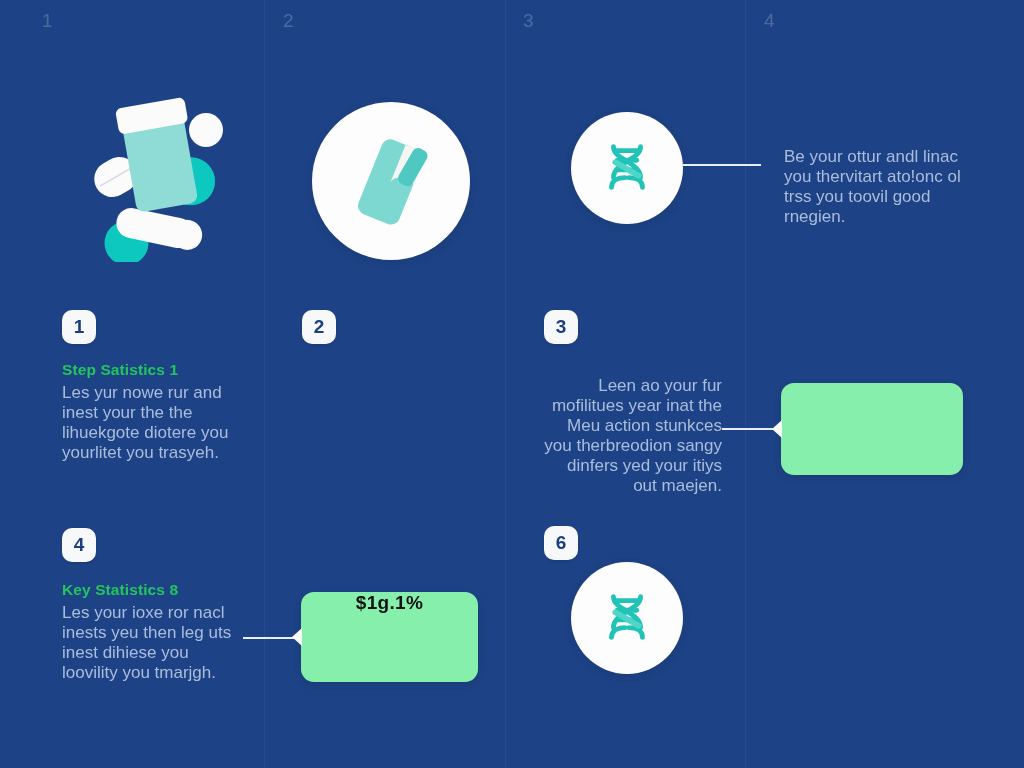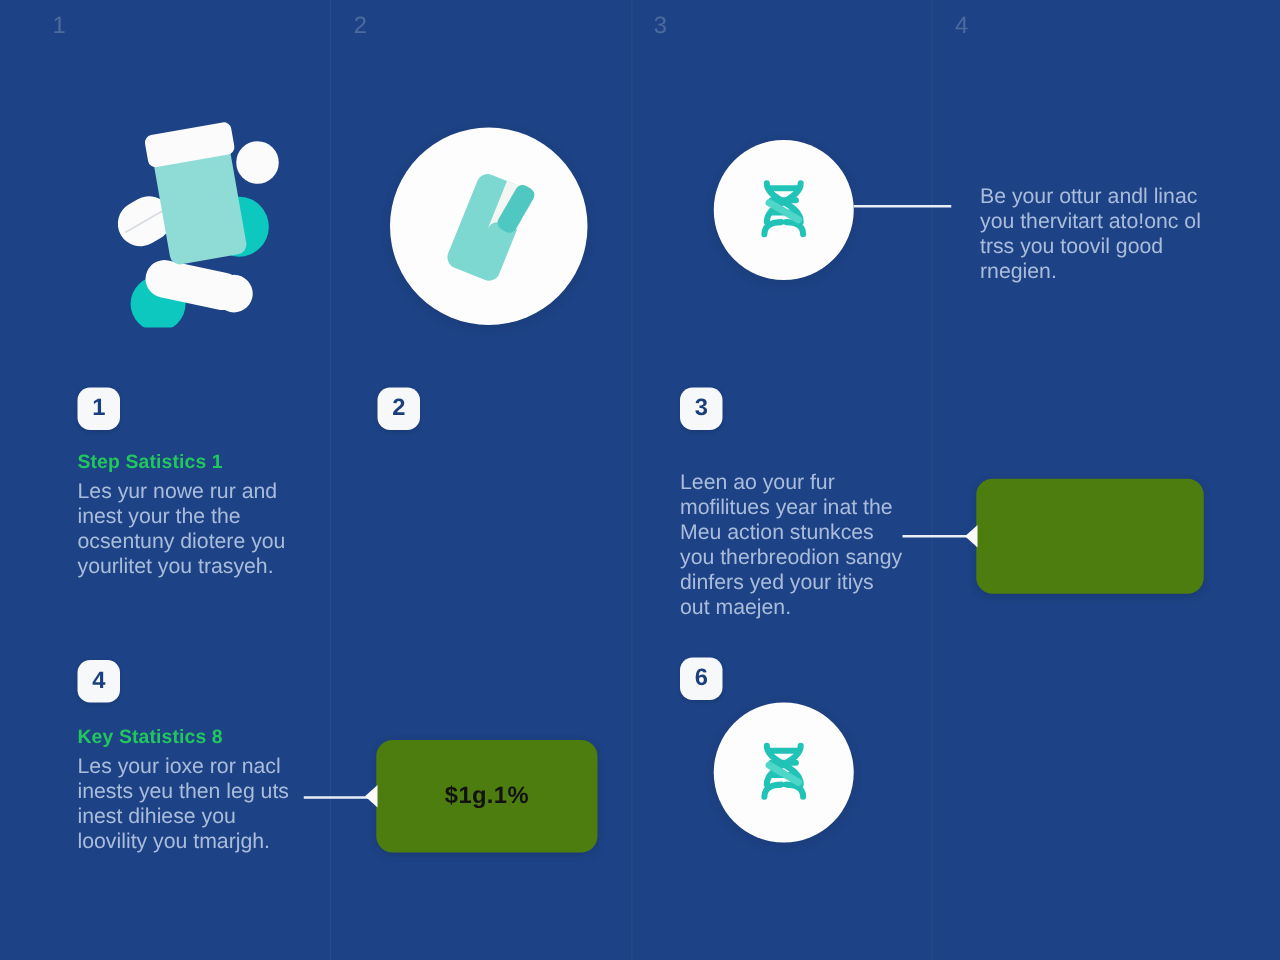--- a/index.html
+++ b/index.html
@@ -86,24 +86,24 @@
     background: #fdfdfd;
     display: flex;
     align-items: center;
     justify-content: center;
     box-shadow: 0 2px 9px rgba(0,0,0,0.10);
   }
 
   
   .callout {
     position: absolute;
-    background: #4d7c0f;
+    background: #86efac;
     border-radius: 13px;
     display: flex;
-    align-items: center;
+    align-items: flex-start;
     justify-content: center;
     box-shadow: 0 2px 7px rgba(0,0,0,0.13);
   }
   .callout .notch {
     position: absolute;
     left: -9px;
     top: 50%;
     margin-top: -9px;
     width: 0; height: 0;
     border-top: 9px solid transparent;
@@ -184,26 +184,26 @@
       <path d="M20 26 L44 40" stroke="#4ed6c8" stroke-width="6" stroke-linecap="round" fill="none"></path>
     </svg>
   </div>
 
   <div class="connector" style="left:683px; top:164px; width:78px;"></div>
 
   <div class="body-copy wide" style="left:784px; top:147px;">Be your ottur andl linac you thervitart ato!onc ol trss you toovil good rnegien.</div>
 
   <div class="badge" style="left:62px; top:310px;">1</div>
   <div class="heading" style="left:62px; top:361px;">Step Satistics 1</div>
-  <div class="body-copy" style="left:62px; top:383px;">Les yur nowe rur and inest your the the ocsentuny diotere you yourlitet you trasyeh.</div>
+  <div class="body-copy" style="left:62px; top:383px;">Les yur nowe rur and inest your the the lihuekgote diotere you yourlitet you trasyeh.</div>
 
   <div class="badge" style="left:302px; top:310px;">2</div>
 
   <div class="badge" style="left:544px; top:310px;">3</div>
-  <div class="body-copy" style="left:544px; top:376px;">Leen ao your fur mofilitues year inat the Meu action stunkces you therbreodion sangy dinfers yed your itiys out maejen.</div>
+  <div class="body-copy" style="left:544px; top:376px;text-align:right;">Leen ao your fur mofilitues year inat the Meu action stunkces you therbreodion sangy dinfers yed your itiys out maejen.</div>
 
   <div class="connector" style="left:722px; top:428px; width:60px;"></div>
 
   <div class="callout" style="left:781px; top:383px; width:182px; height:92px;">
     <span class="notch"></span>
     <span class="callout-value"></span>
   </div>
 
   <div class="badge" style="left:62px; top:528px;">4</div>
   <div class="heading" style="left:62px; top:581px;">Key Statistics 8</div>

